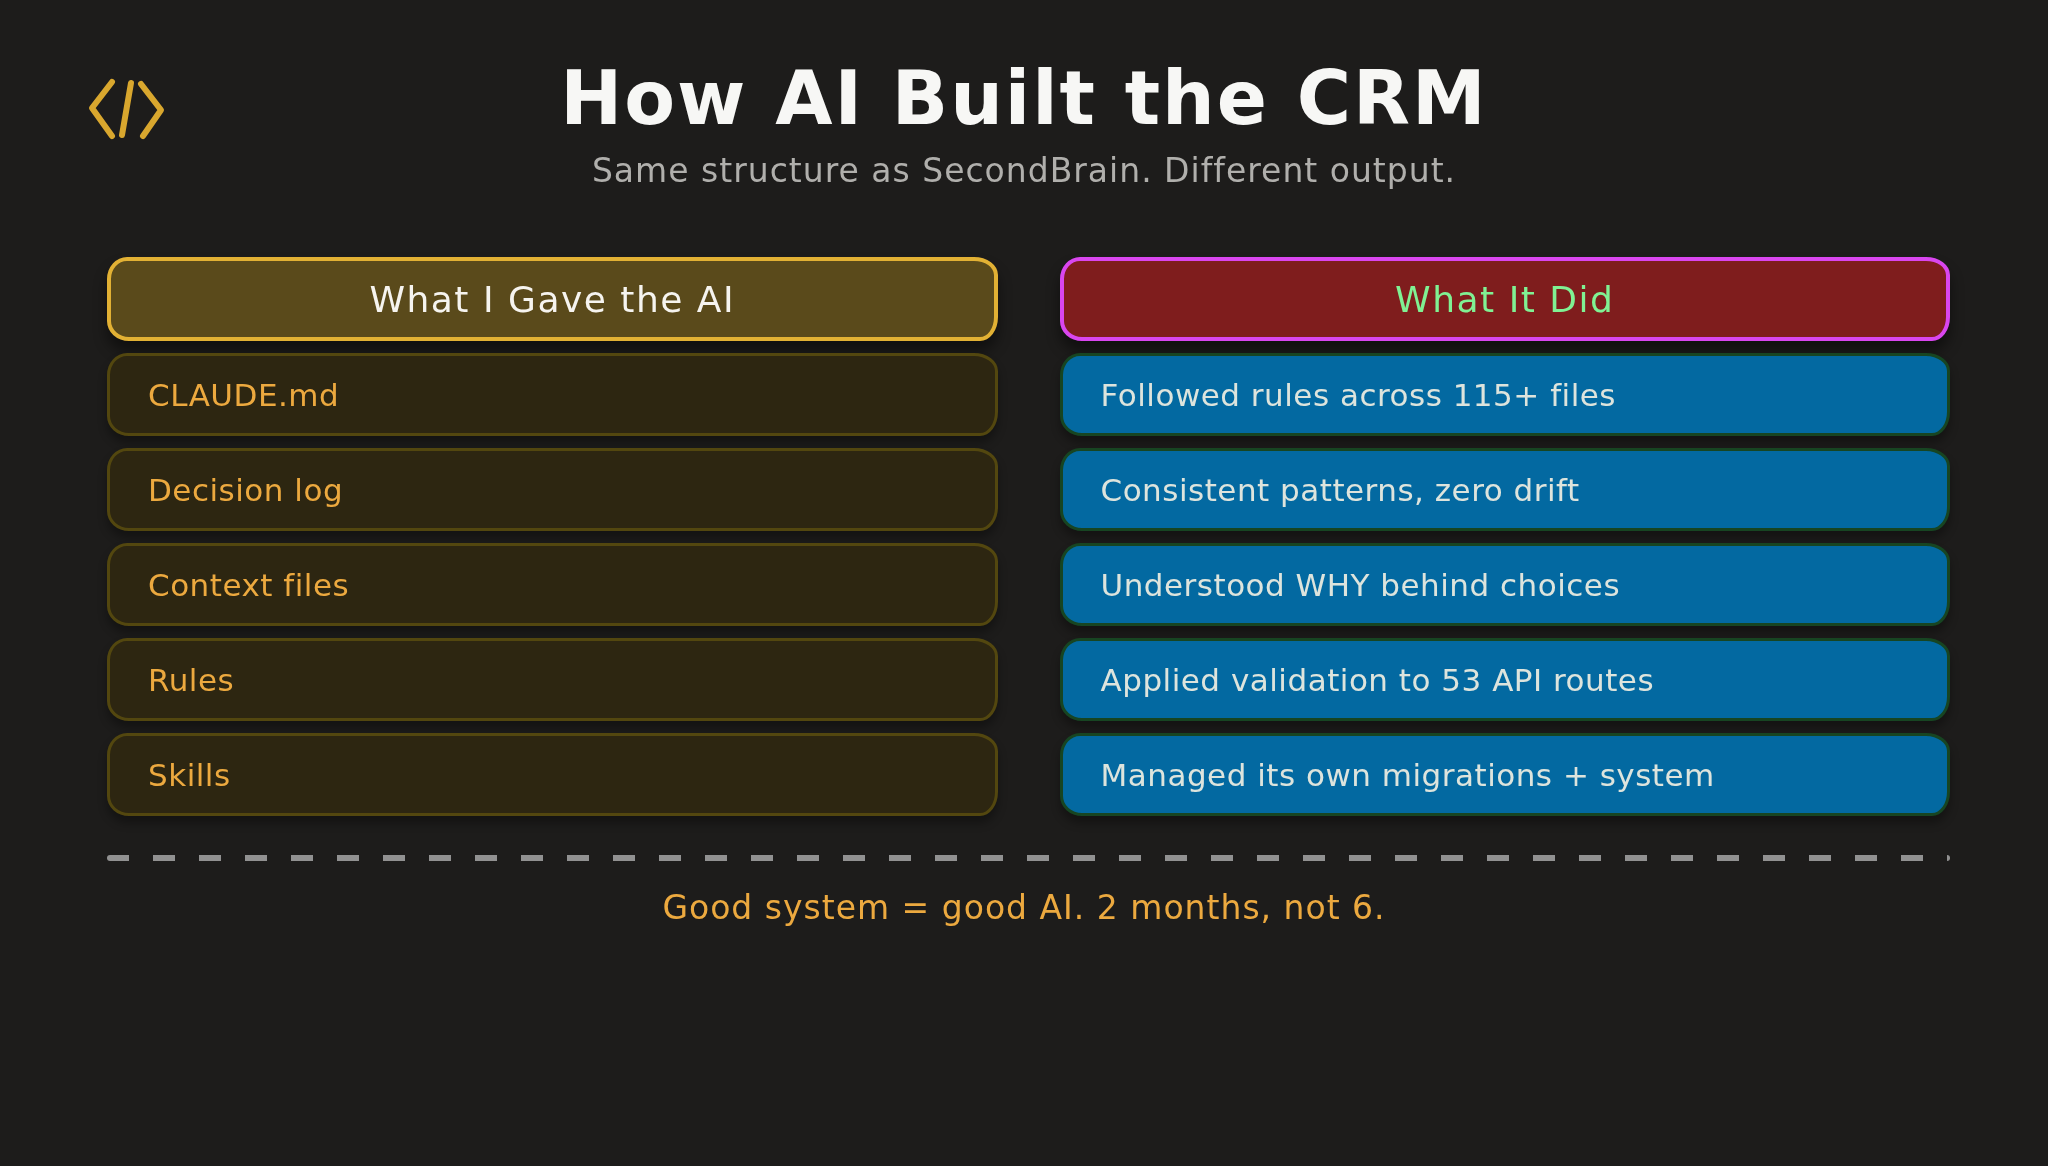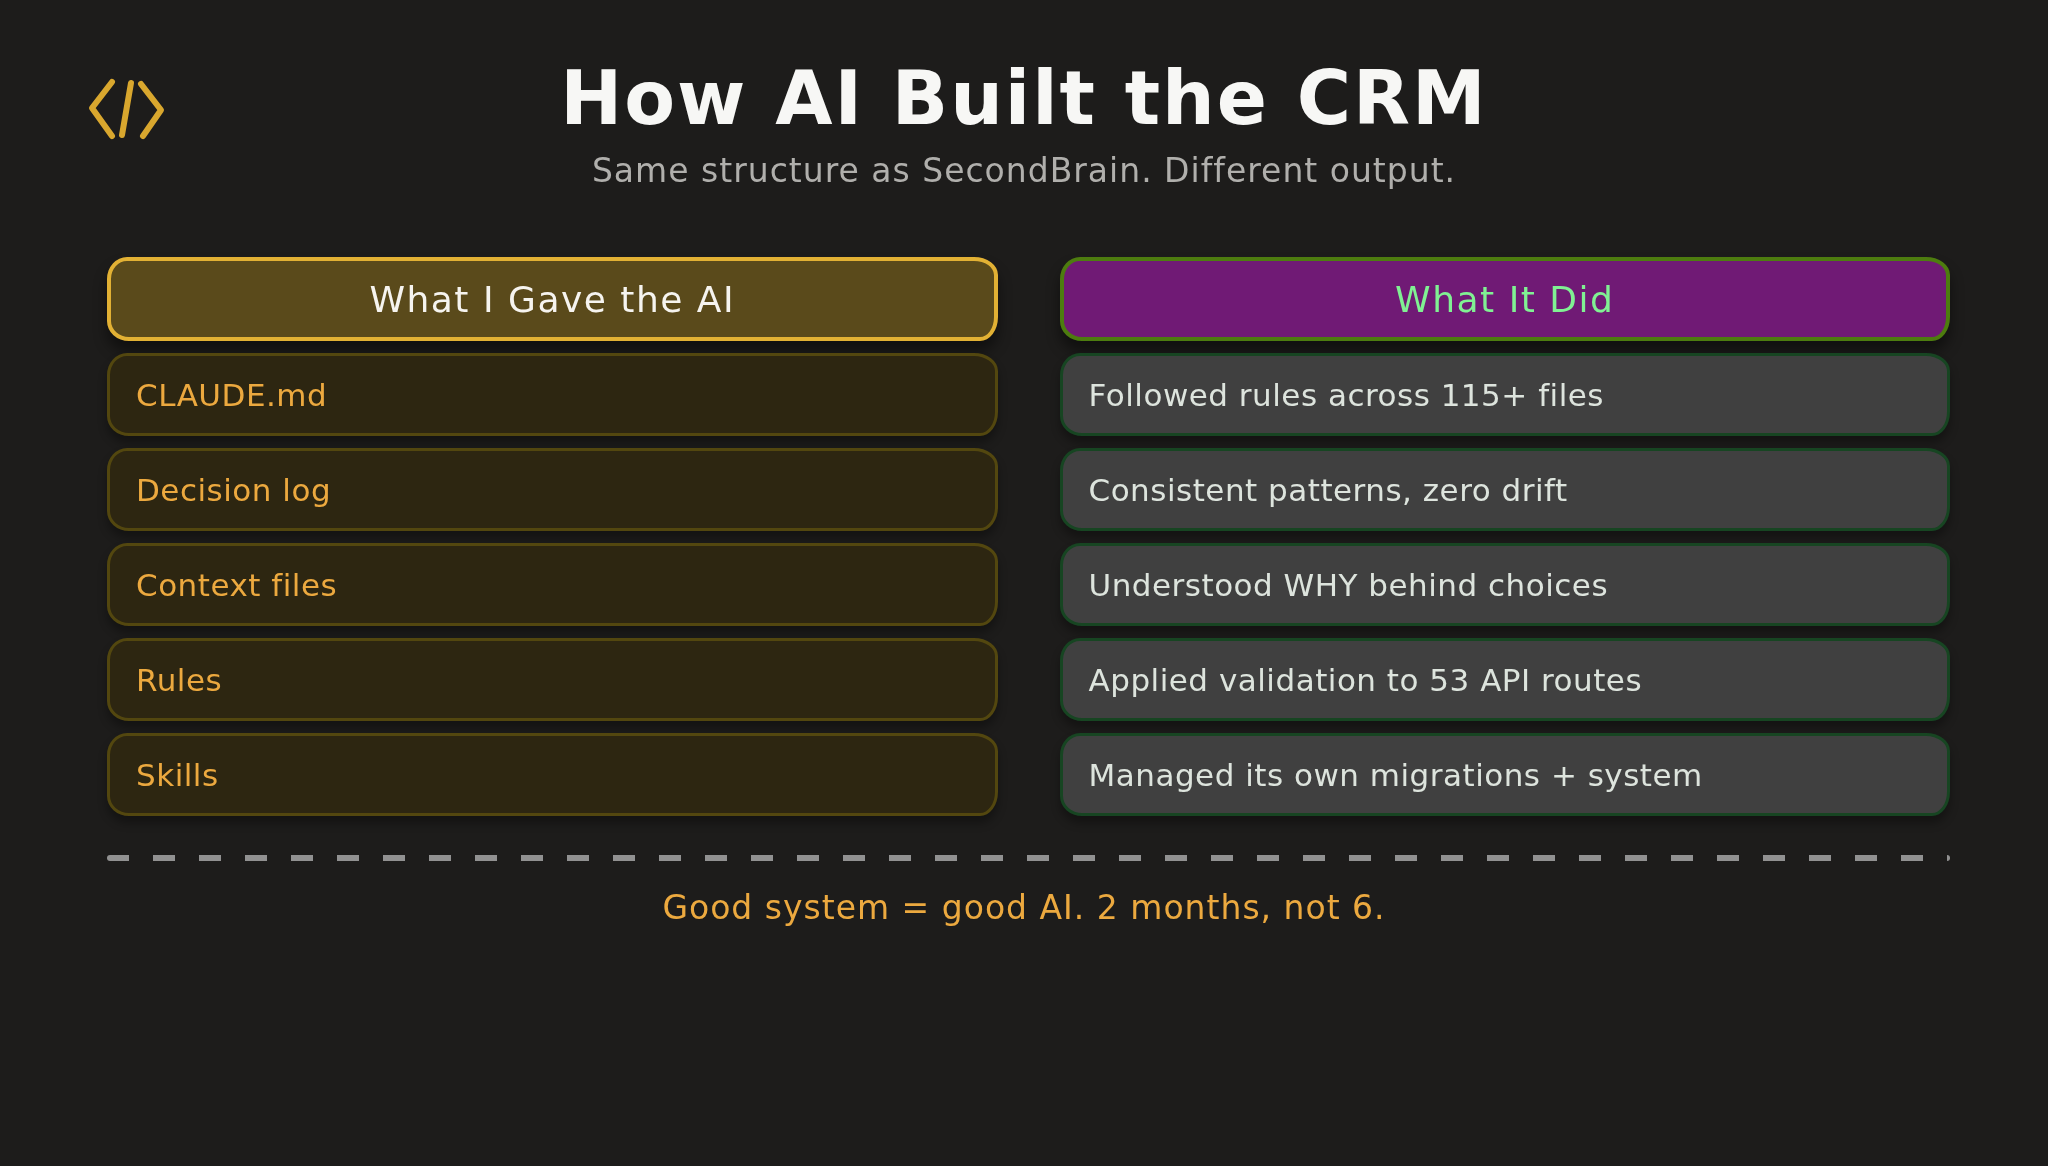--- a/index.html
+++ b/index.html
@@ -56,38 +56,38 @@
     font-size: 36px;
     letter-spacing: 1.5px;
     box-shadow: 0 10px 14px rgba(0,0,0,0.45);
   }
   .header-gold {
     background: #5a4a1b;
     border: 4px solid #e2b134;
     color: #f6f4ef;
   }
   .header-green {
-    background: #701a75;
-    border: 4px solid #4d7c0f;
+    background: #7f1d1d;
+    border: 4px solid #d946ef;
     color: #80f193;
   }
 
   .item-box {
     font-size: 31px;
     letter-spacing: 0.5px;
-    padding-left: 26px;
+    padding-left: 38px;
     box-shadow: 0 7px 10px rgba(0,0,0,0.32);
   }
   .item-gold {
     background: #2d2611;
     border: 3px solid #53470f;
     color: #eca93f;
   }
   .item-green {
-    background: #404040;
+    background: #0369a1;
     border: 3px solid #174522;
     color: #dde4dd;
   }
 
   
   .divider {
     position: absolute; left: 107px; top: 855px;
     width: 1843px; height: 6px;
     background: repeating-linear-gradient(90deg,
       #919191 0 22px, transparent 22px 46px);

